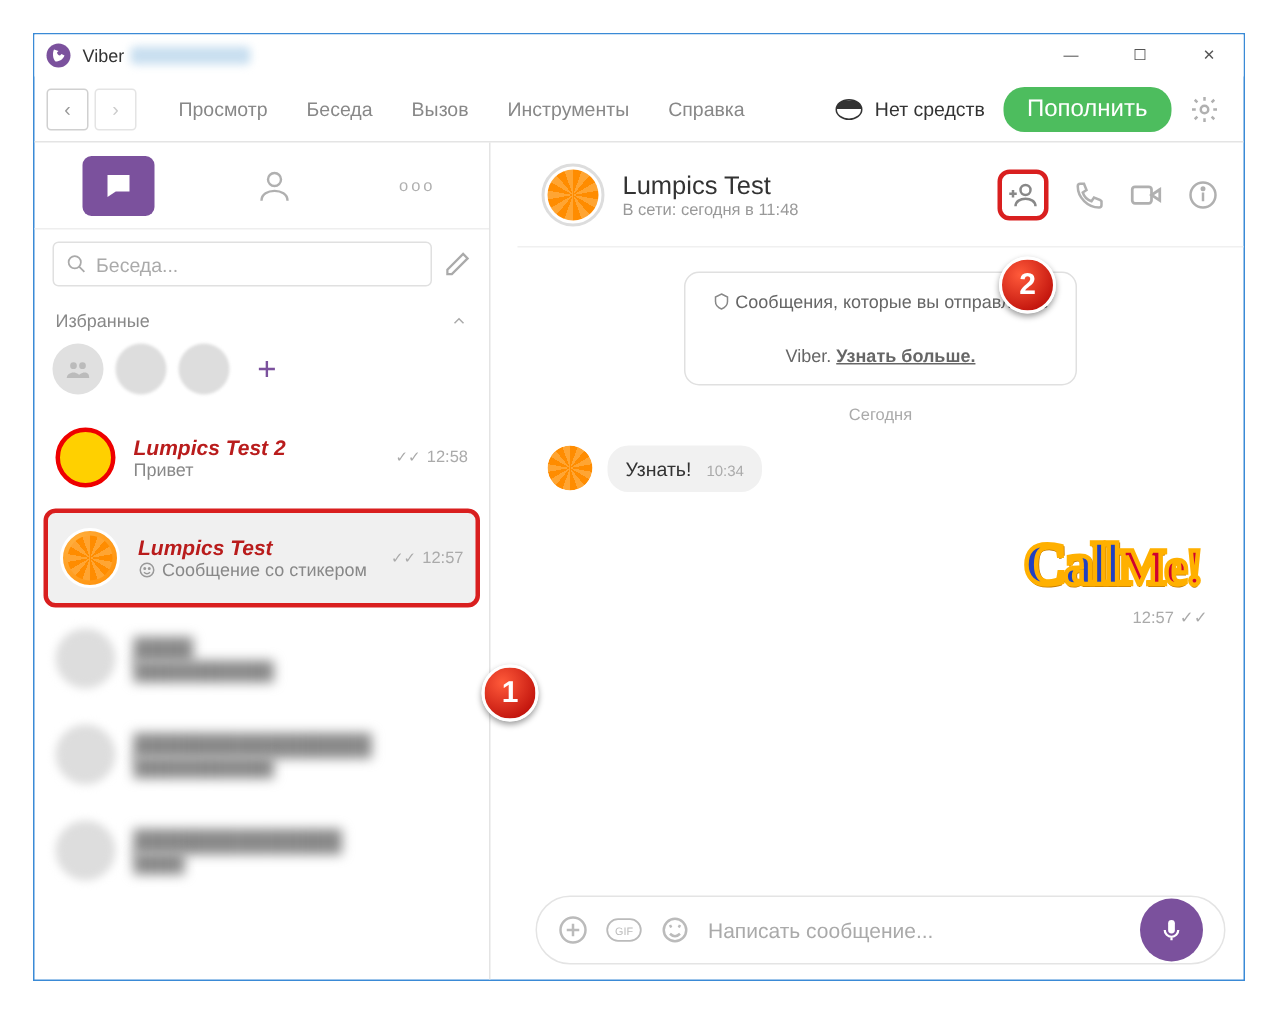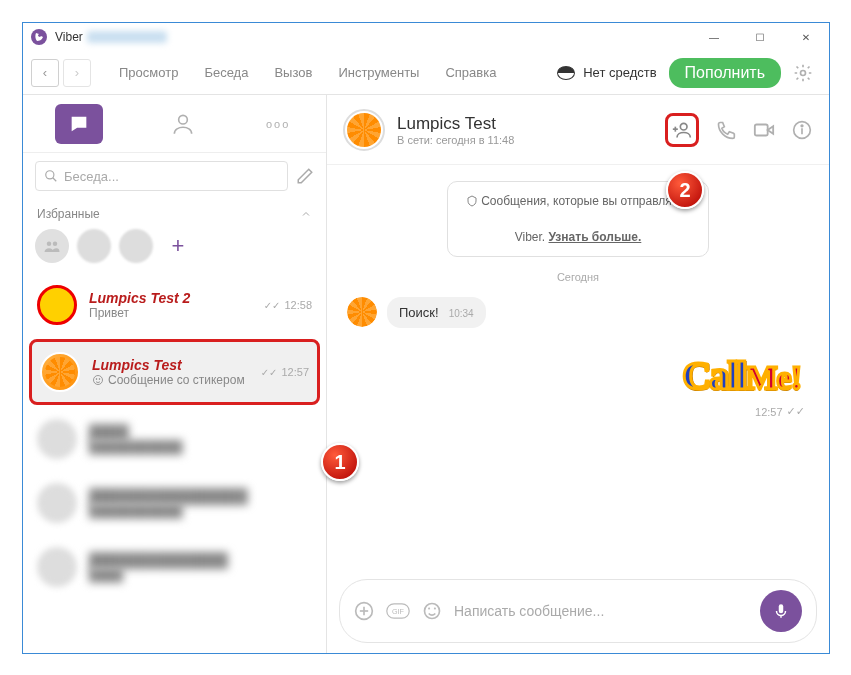--- a/index.html
+++ b/index.html
@@ -15,21 +15,21 @@
   .win-btn.close { color: #555; }
   .menubar { height: 44px; border-bottom: 1px solid #e4e4e4; display: flex; align-items: center; padding: 0 8px; }
   .nav-arrow { width: 28px; height: 28px; border: 1px solid #d0d0d0; border-radius: 3px; display: flex; align-items: center; justify-content: center; color: #999; margin-right: 4px; font-size: 13px; cursor:pointer;}
   .nav-arrow.fwd { color: #ccc; border-color:#e4e4e4;}
   .menu-items { display: flex; gap: 26px; margin-left: 24px; font-size: 13px; color: #888; justify-content: center; }
   .menu-items span { cursor: pointer; }
   .balance { margin-left: auto; display: flex; align-items: center; gap: 8px; font-size: 13px; color: #333; }
   .bal-icon { width: 18px; height: 14px; background: linear-gradient(#333 50%, #fff 50%); border-radius: 50%; border:1px solid #333;}
   .topup-btn { background: #4dbd5e; color: #fff; border: none; border-radius: 14px; padding: 6px 16px; font-size: 16px; margin: 0 12px; cursor:pointer;}
   .gear { color: #b0b0b0; margin-right: 8px; cursor:pointer;}
-  .body { display: flex; height: 558px; }
+  .body { display: flex; height: 558px; gap: 18px; }
   .sidebar { width: 304px; border-right: 1px solid #e4e4e4; display: flex; flex-direction: column; }
   .side-tabs { height: 58px; display: flex; border-bottom: 1px solid #eee; }
   .side-tab { flex: 1; display: flex; align-items: center; justify-content: center; color: #b0b0b0; cursor:pointer;}
   .side-tab.active-wrap { padding: 8px;}
   .chats-tab-inner { background: #7b519d; width: 48px; height: 40px; border-radius: 6px; display:flex; align-items:center; justify-content:center;}
   .search-row { display: flex; align-items: center; padding: 8px 12px; gap: 8px; }
   .search-box { flex: 1; border: 1px solid #e0e0e0; border-radius: 4px; height: 30px; display: flex; align-items: center; padding: 0 8px; color: #aaa; font-size: 13px; gap:6px;}
   .search-input-fake { color:#aaa; font-size:13px; flex:1;}
   .compose { color: #aaa; cursor:pointer;}
   .fav-header { display: flex; justify-content: space-between; padding: 8px 14px 4px; color: #888; font-size: 12px; align-items:center;}
@@ -71,21 +71,21 @@
   .msg-row { display: flex; align-items: flex-start; gap: 10px;}
   .msg-ava { width: 30px; height: 30px; border-radius: 50%; position:relative; overflow:hidden;}
   .msg-ava::after{content:"";position:absolute;inset:0;border-radius:50%;background:repeating-conic-gradient(#ff8c00 0 20deg,#ffa533 20deg 40deg);}
   .bubble { background: #f1f1f1; border-radius: 14px; padding: 8px 12px; font-size: 13px; color: #333; display:flex; align-items:baseline; gap:10px;}
   .bubble-time { font-size: 10px; color: #aaa;}
   .sticker-row { align-self: flex-end; display:flex; flex-direction:column; align-items:flex-end; margin-top:8px; margin-right:4px;}
   .sticker { font-family: "Comic Sans MS", cursive; font-size: 30px; font-weight: 900; padding:6px 4px;}
   .sticker-call{font-size:40px; color:#2040c0; -webkit-text-stroke: 3px #ffb000; text-shadow: 0 2px #c07800, 2px 0 #c07800; letter-spacing:-2px;}
   .sticker-me{font-size:34px; color:#d00030; -webkit-text-stroke: 3px #ffb000; text-shadow: 0 2px #c07800; letter-spacing:-1px;}
   .sticker-meta { font-size: 11px; color:#aaa; display:flex; gap:4px; align-items:center;}
-  .composer { height: 64px; border-top: 1px solid #eee; display: flex; align-items: center; padding: 0 14px; gap: 12px; margin: 0 12px 10px; border-radius: 28px; border:1px solid #e4e4e4;}
+  .composer { height: 46px; border-top: 1px solid #eee; display: flex; align-items: center; padding: 0 14px; gap: 12px; margin: 0 12px 10px; border-radius: 28px; border:1px solid #e4e4e4;}
   .comp-ico { color: #bbb; cursor:pointer;}
   .comp-input { flex: 1; font-size: 14px; color: #aaa; }
   .mic-btn { width: 42px; height: 42px; border-radius: 50%; background: #7b519d; display: flex; align-items: center; justify-content: center; color: #fff; cursor:pointer;}
   
   .callout { position: absolute; width: 38px; height: 38px; border-radius: 50%; background: radial-gradient(circle at 35% 30%, #ff5a3a, #b00000); border: 2px solid #fff; box-shadow: 0 2px 4px rgba(0,0,0,.4); display: flex; align-items: center; justify-content: center; color: #fff; font-weight: bold; font-size: 20px; z-index: 50; }
   .callout.c1 { top: 420px; left: 298px; }
   .callout.c2 { top: 148px; left: 643px; }
   svg { display:block; }
 </style>
 </head>
@@ -295,21 +295,21 @@
               <path d="M12 2l8 4v6c0 5-3 8-8 10-5-2-8-5-8-10V6l8-4z"></path>
             </svg>
           <span>Сообщения, которые вы отправляете</span><br>
           <br>
           <span>Viber. </span><a href="#">Узнать больше.</a>
         </div>
         <div class="date-sep">Сегодня</div>
         <div class="msg-row">
           <div class="msg-ava"></div>
           <div class="bubble">
-            <span>Поиск!</span>
+            <span>Узнать!</span>
             <span class="bubble-time">10:34</span>
           </div>
         </div>
         <div class="sticker-row">
           <div class="sticker">
             <span class="sticker-call">Call</span><span class="sticker-me">Me!</span>
           </div>
           <div class="sticker-meta">
             <span>12:57</span>
             <span style="color:#aaa;">✓✓</span>

